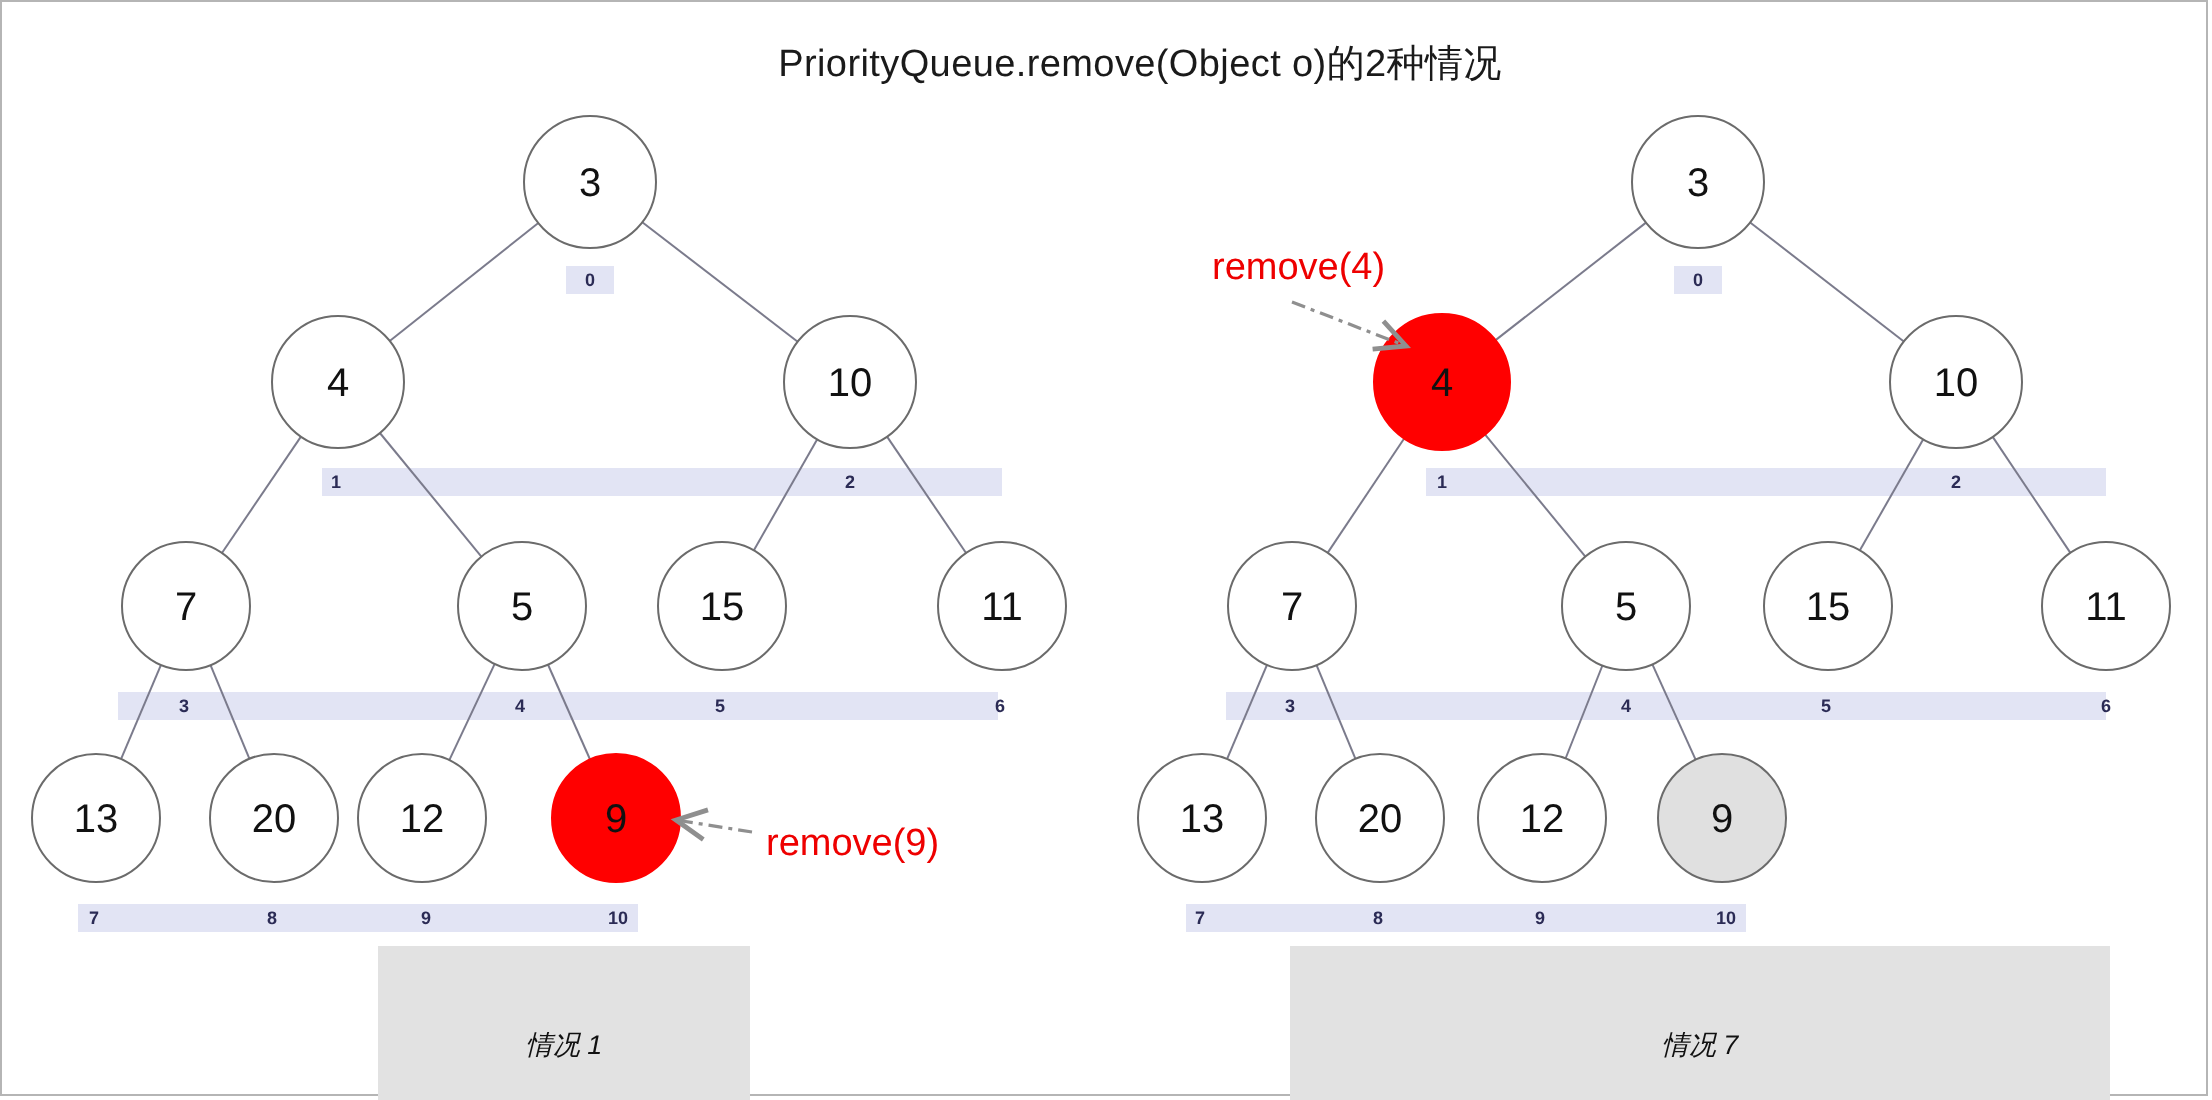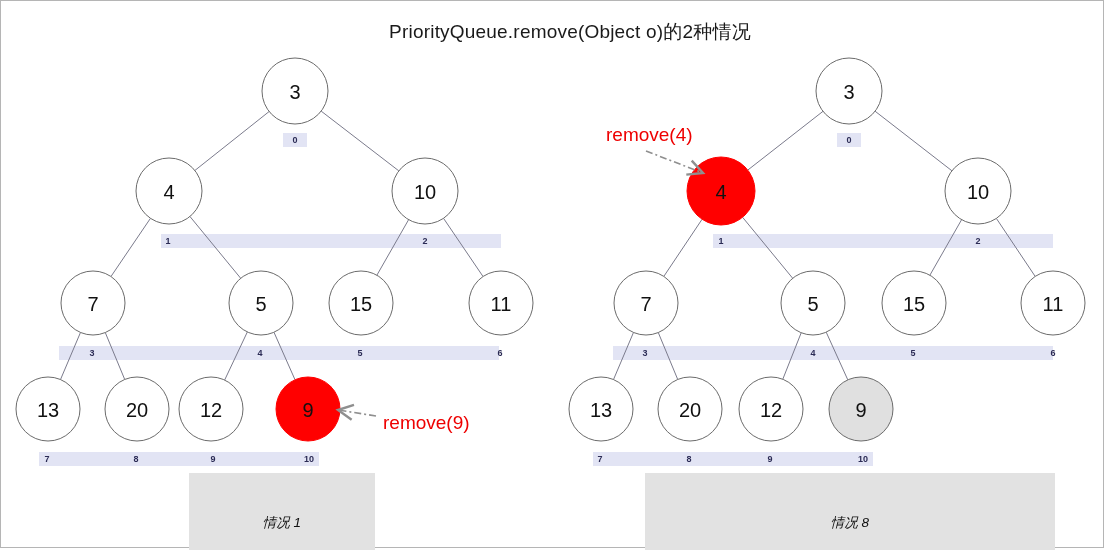--- a/index.html
+++ b/index.html
@@ -171,18 +171,18 @@
       </g>
     </svg>
 
   <div class="cap" id="cap-1" style="left: 188px; top: 472px; width: 186px; min-height: 62px;">
     <span class="cap-head">情况 1</span>
     
     
   </div>
 
   <div class="cap" id="cap-2" style="left: 644px; top: 472px; width: 410px; min-height: 62px;">
-    <span class="cap-head">情况 8</span>
+    <span class="cap-head">情况 7</span>
     
     
   </div>
 
 </div>
 
 </body></html>

